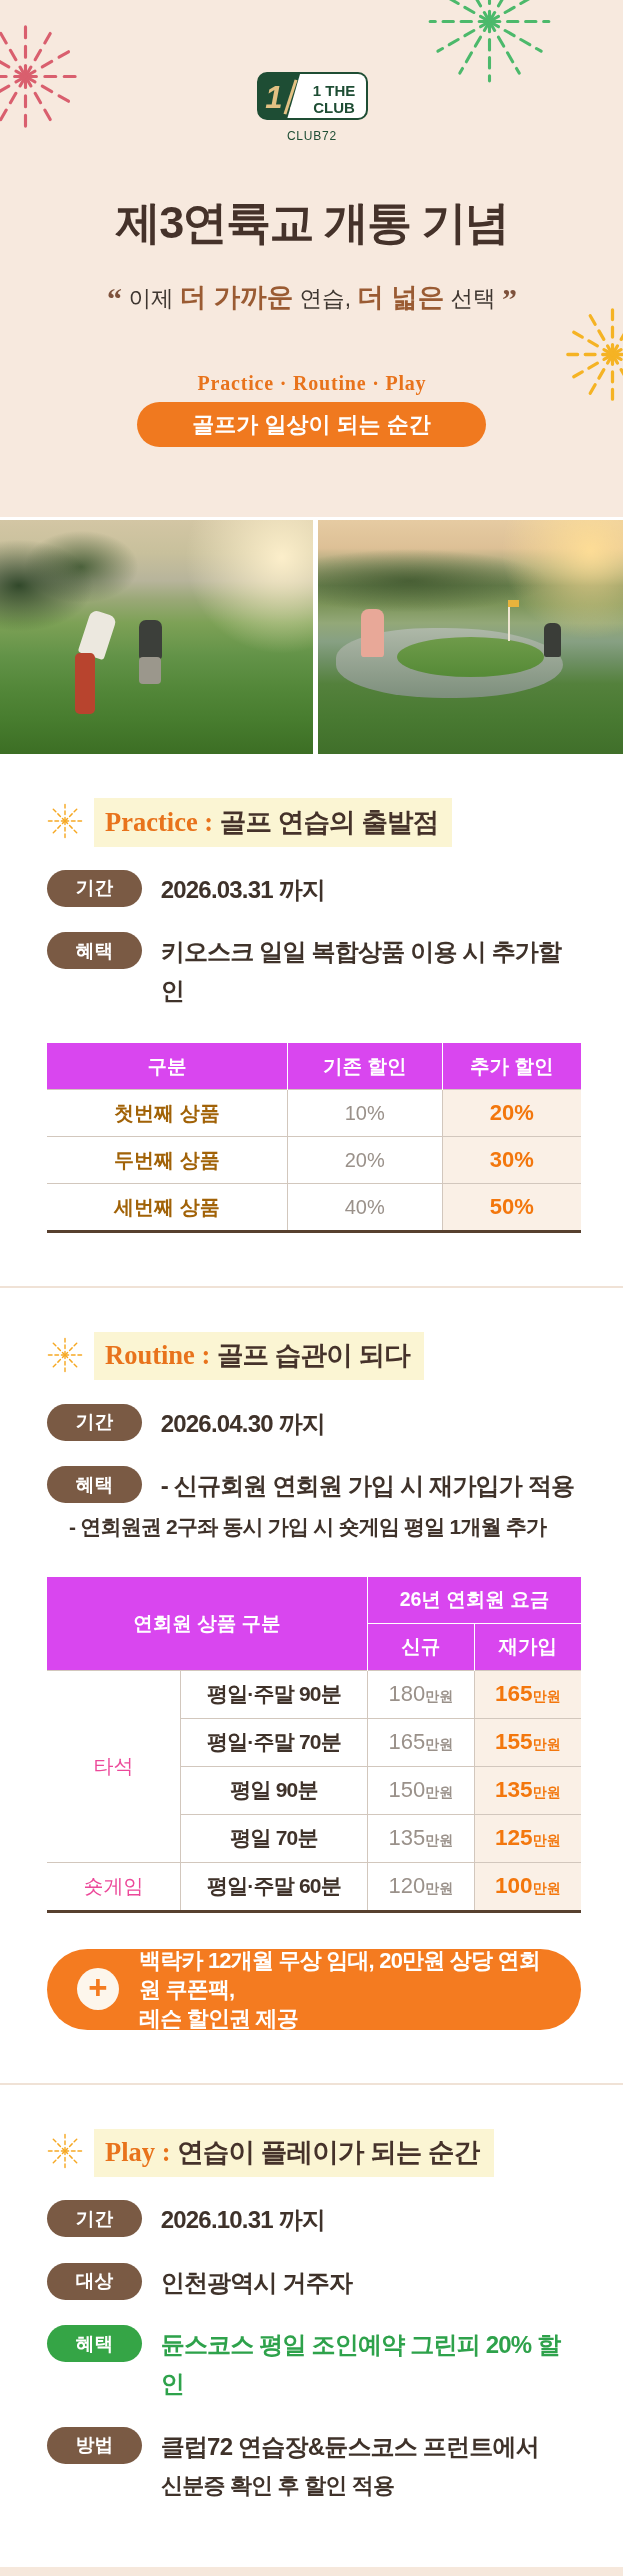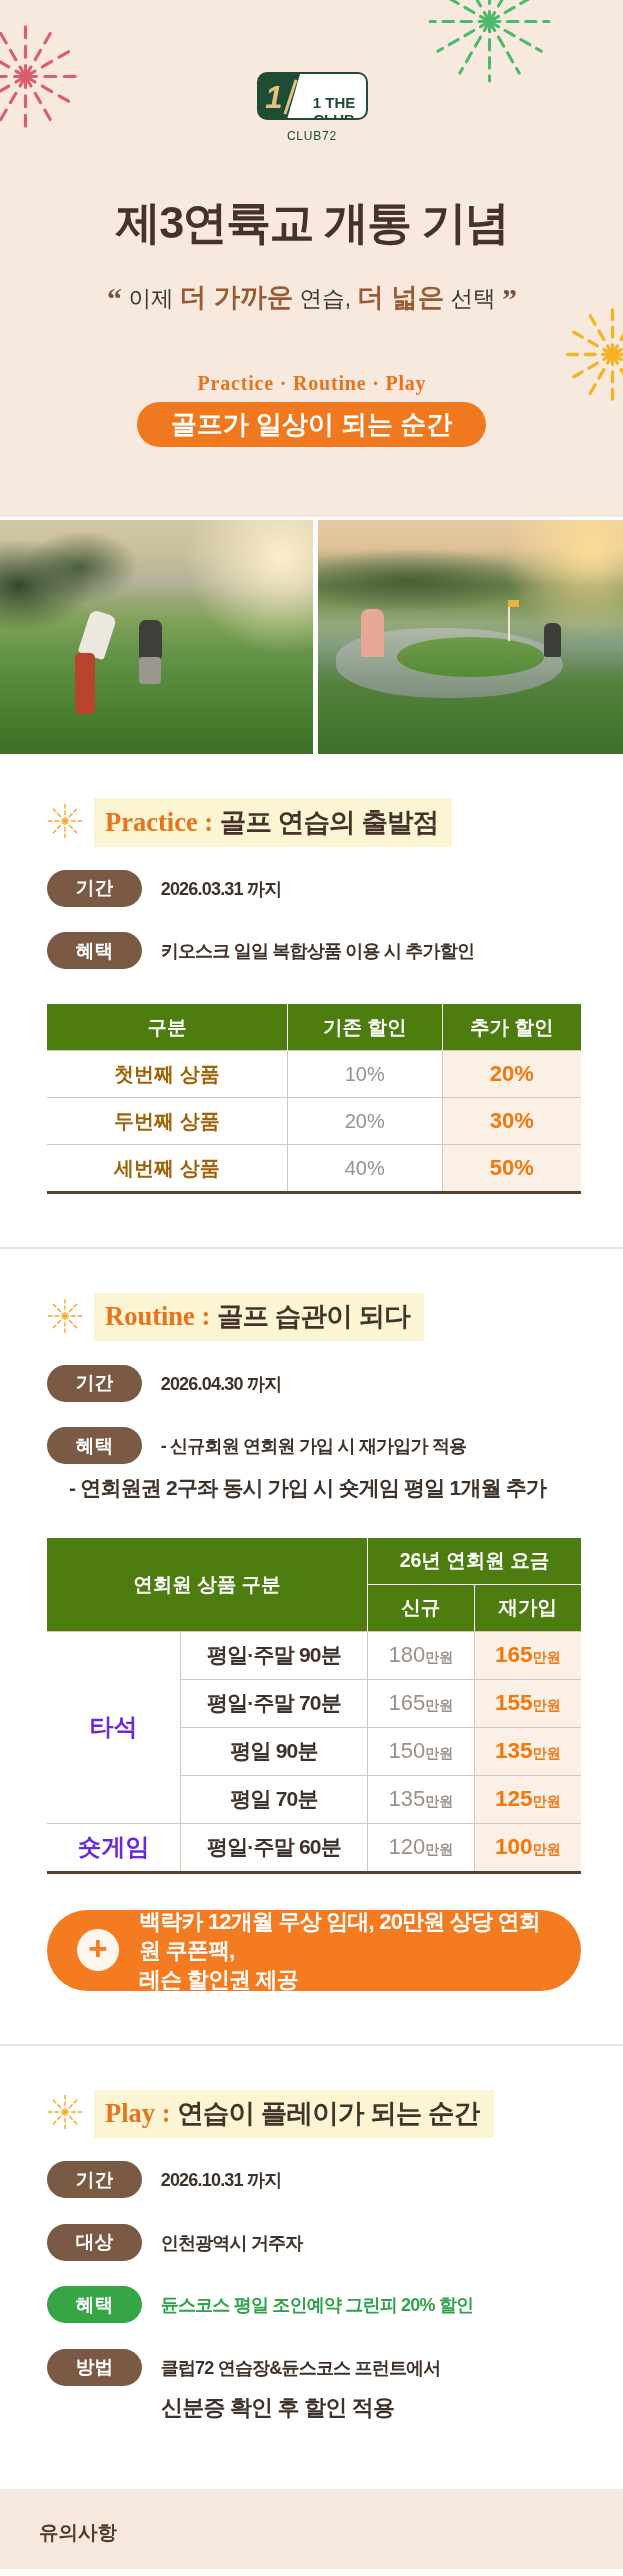--- a/index.html
+++ b/index.html
@@ -9,29 +9,29 @@
   .hero{position:relative;height:517px;background:#f7e9de;overflow:hidden;text-align:center;}
   .fw{position:absolute;}
   .fw svg{display:block;}
 
   .logo-box{position:absolute;top:72px;left:257px;width:111px;height:48px;background:#1e4d34;border:2.3px solid #1e4d34;border-radius:10px;overflow:hidden;box-sizing:border-box;}
   .logo-mark{position:absolute;left:6.2px;top:1.6px;color:#e3c183;font-size:31px;font-weight:800;font-style:italic;line-height:44px;}
   .logo-slash{position:absolute;left:30px;top:4.7px;width:3.1px;height:36px;background:#e3c183;transform:rotate(18deg);}
   .logo-dot{position:absolute;left:31px;bottom:5.5px;width:6.2px;height:6.2px;background:#e3c183;border-radius:50%;}
   .logo-white{position:absolute;top:0;right:0;height:100%;width:64px;background:#fff;}
   .logo-white::before{content:"";position:absolute;left:-9.4px;top:-3.1px;height:55px;width:20px;background:#fff;transform:skewX(-16deg);}
-  .logo-text{position:relative;color:#1e4d34;font-weight:800;font-size:15px;line-height:1.12;text-align:center;padding-top:21px;letter-spacing:0;}
+  .logo-text{position:relative;color:#1e4d34;font-weight:800;font-size:15px;line-height:1.12;text-align:center;padding-top:9px;letter-spacing:0;}
   .club72{position:absolute;top:129px;left:0;width:100%;color:#1e4d34;font-weight:400;font-size:12px;letter-spacing:0.8px;}
 
   .hero-title{position:absolute;top:193px;left:0;width:100%;font-size:45px;font-weight:800;color:#45322a;letter-spacing:-1.6px;}
   .hero-sub{position:absolute;top:279px;left:0;width:100%;font-size:22.6px;color:#3e3630;}
   .hero-sub .q{font-family:"Liberation Serif",serif;color:#7e513b;font-size:30px;font-weight:700;vertical-align:-3.1px;}
   .hero-sub .b{color:#9a5b33;font-weight:800;font-size:26.5px;}
   .tagline{position:absolute;top:372px;left:0;width:100%;font-family:"Liberation Serif",serif;font-weight:700;font-size:20px;color:#e8731c;letter-spacing:0.8px;}
-  .badge{position:absolute;top:402px;left:137px;width:349px;height:45px;background:#f0791f;border-radius:22.6px;color:#fff;font-size:26px;font-weight:800;line-height:45px;}
+  .badge{position:absolute;top:402px;left:137px;width:349px;height:45px;background:#f0791f;border-radius:22.6px;color:#fff;font-size:22px;font-weight:800;line-height:45px;}
 
   
   .photos{display:flex;gap:4.7px;background:#fff;padding-top:3.1px;height:234px;}
   .photo{position:relative;height:100%;overflow:hidden;}
   .photo-left{width:313px;background:
     radial-gradient(circle at 90% 16%, rgba(255,241,205,.95), rgba(255,241,205,0) 28%),
     radial-gradient(ellipse 34% 28% at 6% 28%, rgba(27,54,24,.85), rgba(27,54,24,0) 70%),
     radial-gradient(ellipse 26% 22% at 26% 20%, rgba(40,70,30,.75), rgba(40,70,30,0) 70%),
     linear-gradient(180deg,#d3c6a4 0%,#c8c09c 14%,#b7b49b 26%,#9aa877 34%,#7da156 44%,#639348 58%,#538739 72%,#477c2e 86%,#3c6e24 100%);}
   .photo-right{flex:1;background:
@@ -54,37 +54,37 @@
   .content{background:#fff;}
   .section{padding:0 43px 0 47px;}
   .sec-header{display:flex;align-items:center;gap:11px;padding-top:44px;}
   .burst{flex:none;}
   .sec-title{background:#fbf5d3;padding:5.5px 14px 7px 11px;font-size:26.5px;font-weight:800;color:#45322a;letter-spacing:-0.8px;}
   .sec-title .en{font-family:"Liberation Serif",serif;color:#e8731c;font-weight:700;letter-spacing:0;}
 
   .info-row{display:flex;align-items:flex-start;margin-top:23.4px;}
   .pill{width:95px;height:37px;border-radius:19.5px;background:#7a5a44;color:#fff;font-size:18.7px;font-weight:700;display:flex;align-items:center;justify-content:center;flex:none;}
   .pill.green{background:#35a546;}
-  .row-value{font-size:18px;font-weight:700;color:#3f322a;margin-left:18.7px;line-height:39px;letter-spacing:-0.8px;}
+  .row-value{font-size:24px;font-weight:700;color:#3f322a;margin-left:18.7px;line-height:39px;letter-spacing:-0.8px;}
   .row-value.green{color:#2ea24b;}
   .row-sub{font-size:21px;font-weight:700;color:#3f322a;margin:4.7px 0 0 22px;line-height:34px;letter-spacing:-0.8px;}
   .row-sub2{font-size:22px;font-weight:700;color:#3f322a;margin:0 0 0 114px;line-height:39px;letter-spacing:-0.8px;}
 
   table{border-collapse:collapse;width:100%;margin-top:33px;border-bottom:3.1px solid #57402f;}
-  th{background:#4d7c0f;color:#fff;font-size:19.5px;font-weight:700;height:44px;border-right:1.6px solid #fff;}
+  th{background:#d946ef;color:#fff;font-size:19.5px;font-weight:700;height:44px;border-right:1.6px solid #fff;}
   th:last-child{border-right:none;}
   td{height:44px;text-align:center;font-size:20px;border-top:1.6px solid #d2c7bd;border-right:1.6px solid #d2c7bd;}
   td:last-child{border-right:none;}
   .t-name{font-weight:800;color:#a16207;}
   .t-old{color:#9a918a;}
   .t-extra{background:#faf0e6;color:#f3770d;font-weight:800;font-size:22px;}
   .note{margin-top:20px;font-size:17px;font-weight:500;color:#4a3b31;letter-spacing:-0.8px;}
 
   .rt td{height:45px;}
-  .rt .cat{font-weight:700;font-size:24px;color:#6d28d9;}
+  .rt .cat{font-weight:400;font-size:20px;color:#ec4899;}
   .rt .time{font-weight:800;font-size:21px;color:#3f322a;letter-spacing:-0.8px;}
   .rt .new{color:#9a918a;font-size:22px;}
   .rt .rejoin{background:#faf0e6;color:#f3770d;font-weight:800;font-size:22.6px;}
   .unit{font-size:14px;font-weight:700;}
 
   .bonus{margin-top:36px;height:81px;background:#f47b20;border-radius:41px;display:flex;align-items:center;padding:0 20px 0 30px;box-sizing:border-box;}
   .plus-circle{width:42px;height:42px;background:#fdf6ec;border-radius:50%;color:#f47b20;font-size:33px;font-weight:800;display:flex;align-items:center;justify-content:center;flex:none;margin-right:20px;padding-bottom:3.1px;box-sizing:border-box;}
   .bonus-text{color:#fff;font-weight:700;font-size:22px;line-height:1.32;letter-spacing:-0.8px;}
 
   .divider{height:1.6px;background:#f0e2d6;margin-top:53px;}

